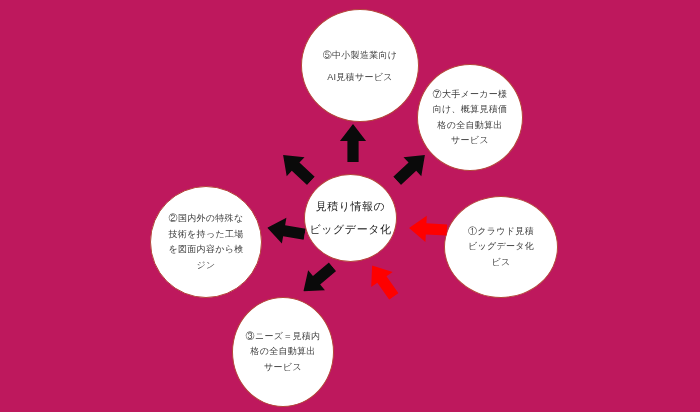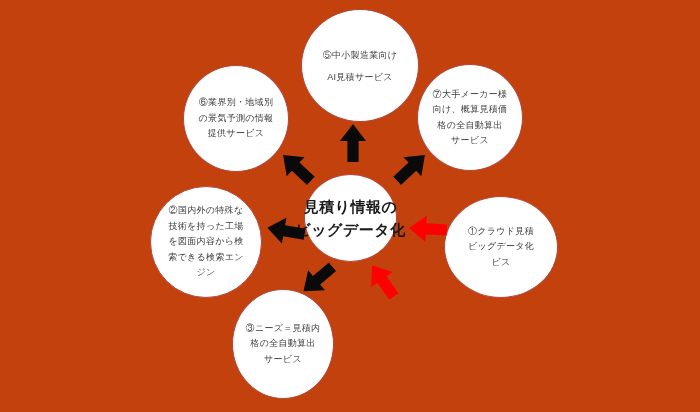--- a/index.html
+++ b/index.html
@@ -8,21 +8,21 @@
     width: 700px;
     height: 412px;
     background: #ffffff;
     font-family: "Liberation Sans", sans-serif;
     overflow: hidden;
   }
   .stage {
     position: relative;
     width: 700px;
     height: 412px;
-    background: #c2410c;
+    background: #be185d;
   }
   .circle {
     position: absolute;
     box-sizing: border-box;
     border: 1.5px solid #b5463a;
     border-radius: 50%;
     background: #ffffff;
     display: flex;
     align-items: center;
     justify-content: center;
@@ -31,23 +31,23 @@
     text-align: center;
     color: #3d3d3d;
     font-size: 9px;
     line-height: 15.5px;
     letter-spacing: 0.3px;
     white-space: nowrap;
   }
   .line { display: block; }
   .circle--top .txt { line-height: 22px; }
   .circle--center .txt {
-    font-weight: bold;
+    font-weight: normal;
     color: #1a1a1a;
-    font-size: 15px;
+    font-size: 11px;
     line-height: 23px;
     letter-spacing: 0.5px;
   }
   .arrow {
     position: absolute;
     width: 38px;
     height: 28px;
   }
   .arrow svg { width: 100%; height: 100%; display: block; }
   .arrow--black polygon { fill: #0a0a0a; }
@@ -58,63 +58,55 @@
 
 <div class="stage">
 
   <div class="circle circle--top" style="left:301px;top:9px;width:118px;height:113px">
     <div class="txt">
       <span class="line">⑤中小製造業向け</span>
       <span class="line">AI見積サービス</span>
     </div>
   </div>
 
-  <div class="circle" style="left:183px;top:65px;width:106px;height:107px">
-    <div class="txt">
-      <span class="line">⑥業界別・地域別</span>
-      <span class="line">の景気予測の情報</span>
-      <span class="line">提供サービス</span>
-    </div>
-  </div>
 
   <div class="circle" style="left:417px;top:64px;width:106px;height:107px">
     <div class="txt">
       <span class="line">⑦大手メーカー様</span>
       <span class="line">向け、概算見積価</span>
       <span class="line">格の全自動算出</span>
       <span class="line">サービス</span>
     </div>
   </div>
 
   <div class="circle" style="left:150px;top:186px;width:112px;height:112px">
     <div class="txt">
       <span class="line">②国内外の特殊な</span>
       <span class="line">技術を持った工場</span>
       <span class="line">を図面内容から検</span>
-      <span class="line">索できる検索エン</span>
       <span class="line">ジン</span>
     </div>
   </div>
 
   <div class="circle circle--center" style="left:304px;top:174px;width:93px;height:88px">
     <div class="txt">
       <span class="line">見積り情報の</span>
       <span class="line">ビッグデータ化</span>
     </div>
   </div>
 
   <div class="circle" style="left:444px;top:196px;width:114px;height:102px">
     <div class="txt">
       <span class="line">①クラウド見積</span>
       <span class="line">ビッグデータ化</span>
       <span class="line">ビス</span>
     </div>
   </div>
 
-  <div class="circle" style="left:232px;top:289px;width:102px;height:110px">
+  <div class="circle" style="left:232px;top:297px;width:102px;height:110px">
     <div class="txt">
       <span class="line">③ニーズ＝見積内</span>
       <span class="line">格の全自動算出</span>
       <span class="line">サービス</span>
     </div>
   </div>
 
 
   <div class="arrow arrow--black" style="left:334px;top:129px;transform:rotate(-90deg)">
     <svg viewBox="0 0 40 30" preserveAspectRatio="none">

